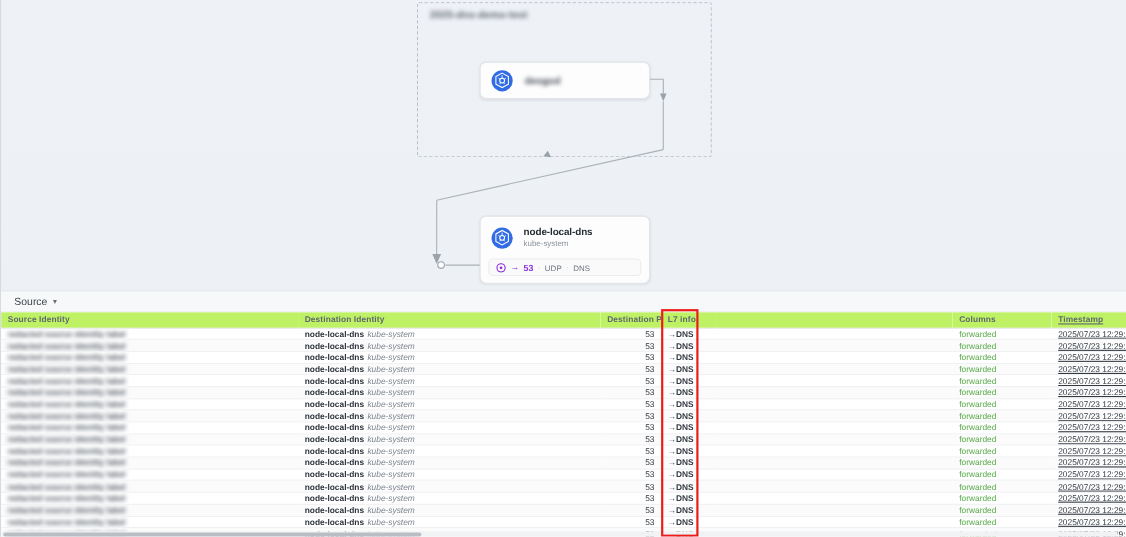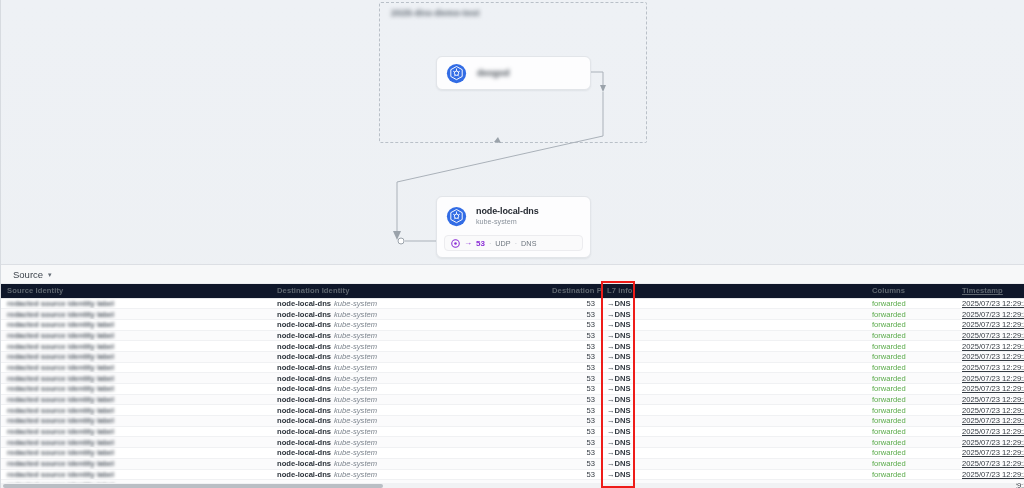--- a/index.html
+++ b/index.html
@@ -160,21 +160,21 @@
 
   table.flows {
     width: 1024px;
     border-collapse: collapse;
     table-layout: fixed;
   }
   table.flows th {
     font-size: 7.6px;
     font-weight: bold;
     color: #5f6770;
-    background: #0f172a;
+    background: #bef264;
     height: 14px;
     padding: 0 6px;
     border-bottom: 1px solid #e7e9eb;
     text-align: left;
     letter-spacing: .1px;
     white-space: nowrap;
     overflow: hidden;
     box-sizing: border-box;
   }
   table.flows td {

